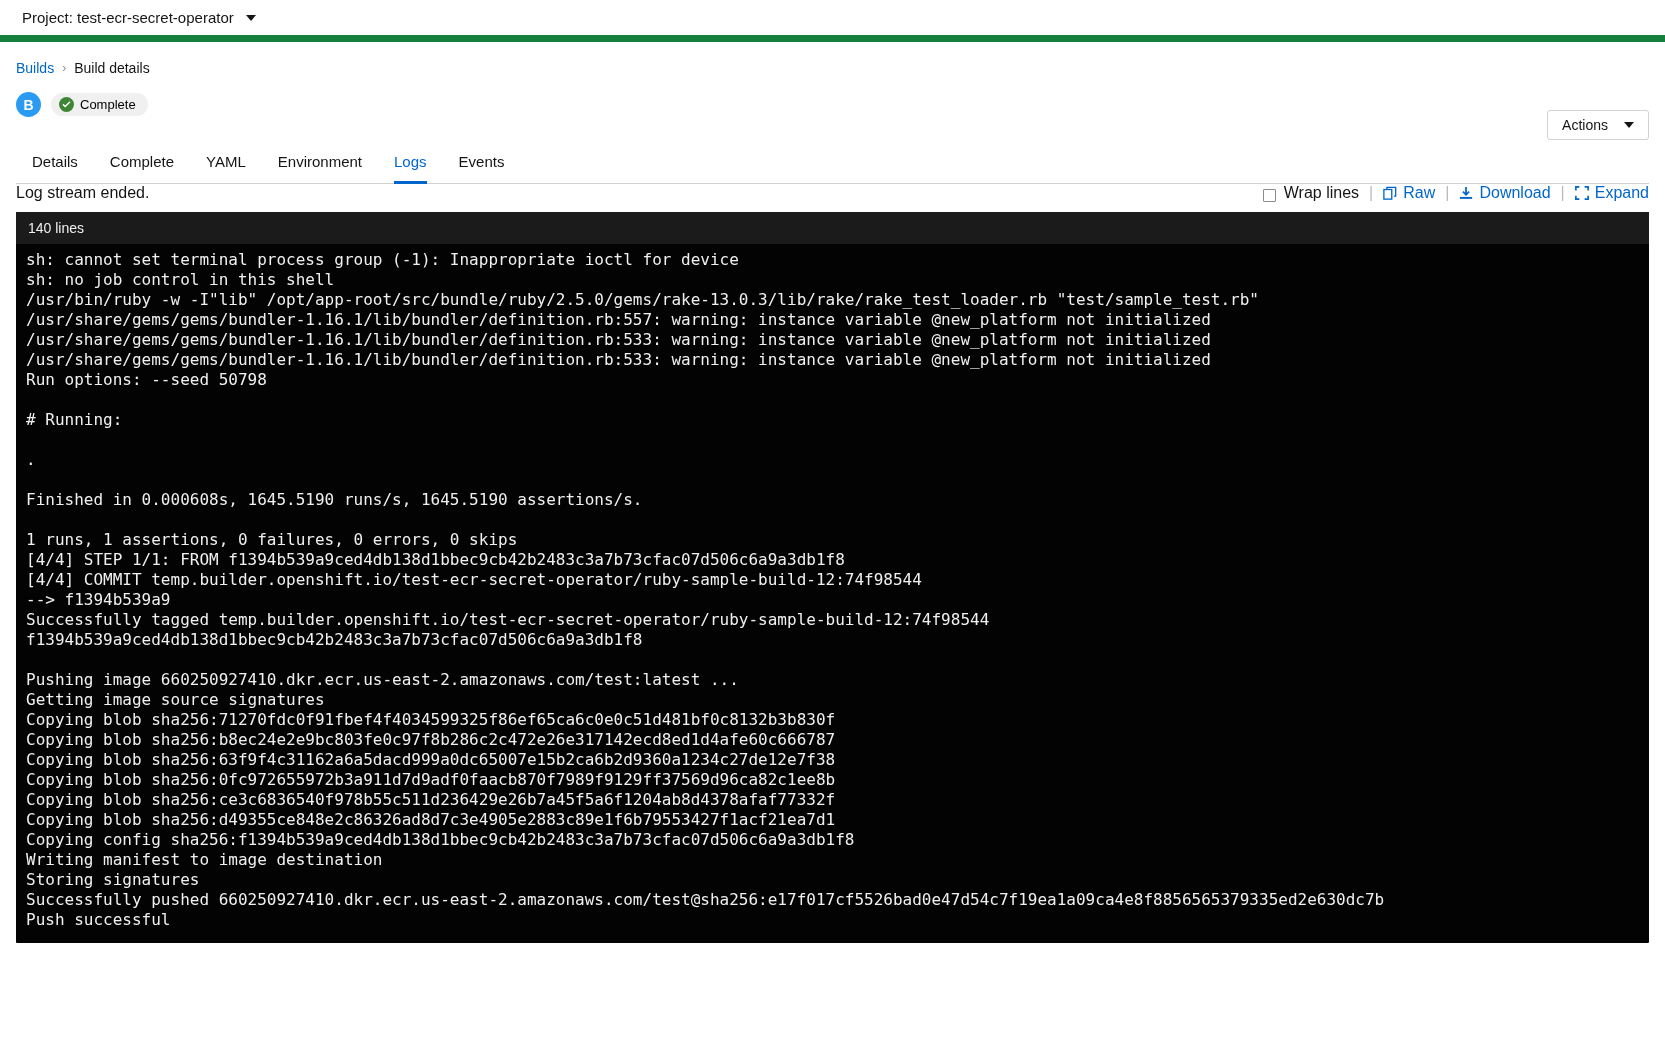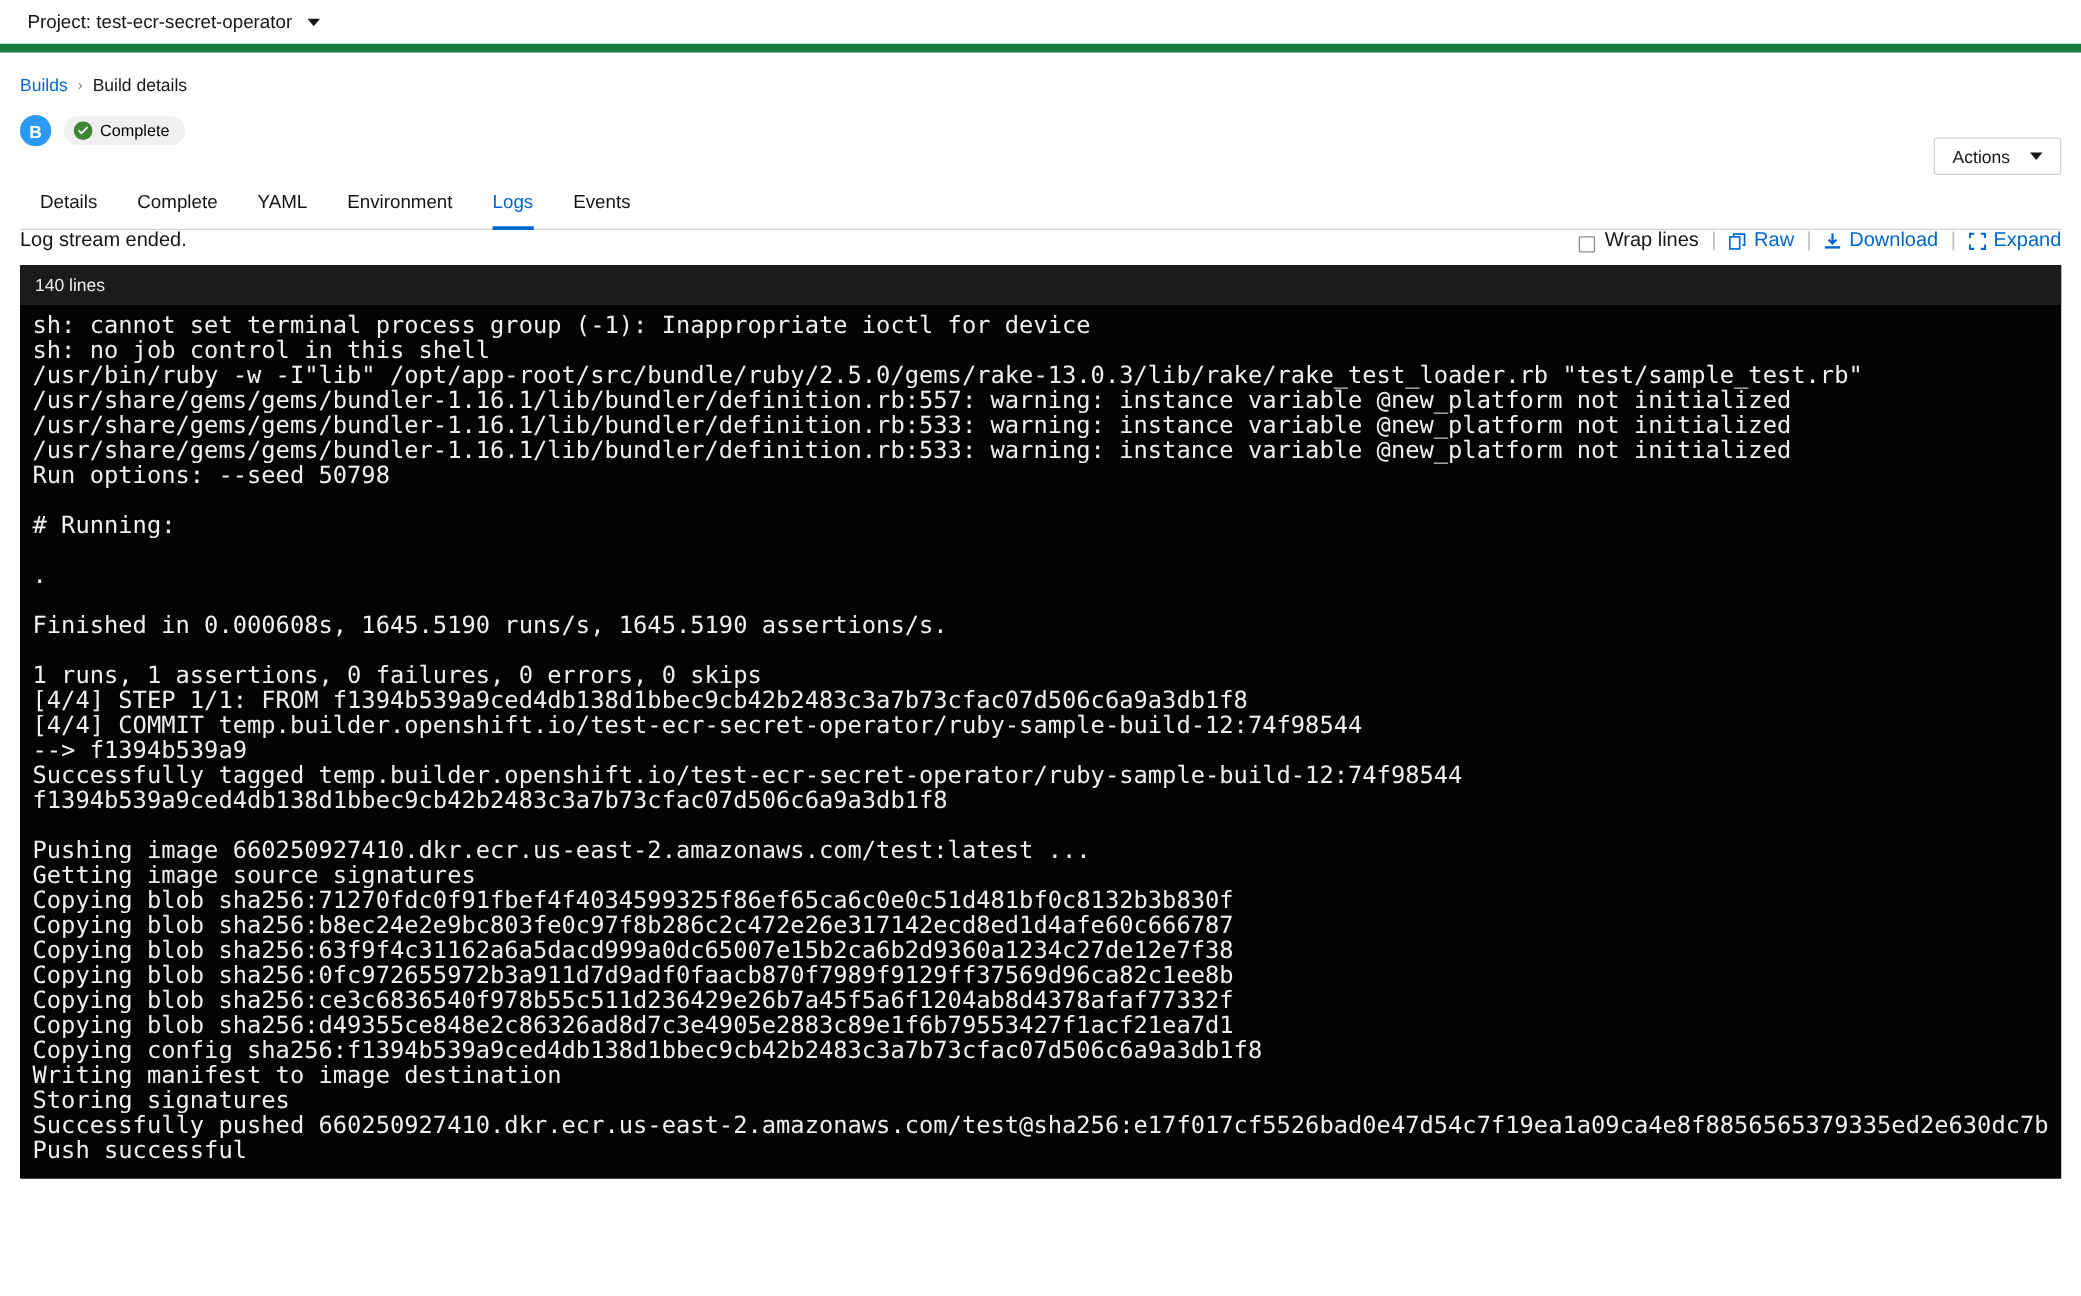--- a/index.html
+++ b/index.html
@@ -195,21 +195,21 @@
     color: #f0f0f0;
     font-size: 14px;
     padding: 8px 12px;
     height: 32px;
     display: flex;
     align-items: center;
   }
   .log-body {
     padding: 6px 10px 0 10px;
     font-family: "DejaVu Sans Mono", "Liberation Mono", monospace;
-    font-size: 19px;
+    font-size: 16px;
     line-height: 20px;
     color: #f0f0f0;
     white-space: pre;
     overflow: hidden;
     height: 699px;
   }
   .log-line { min-height: 20px; }
 </style>
 </head>
 <body>

